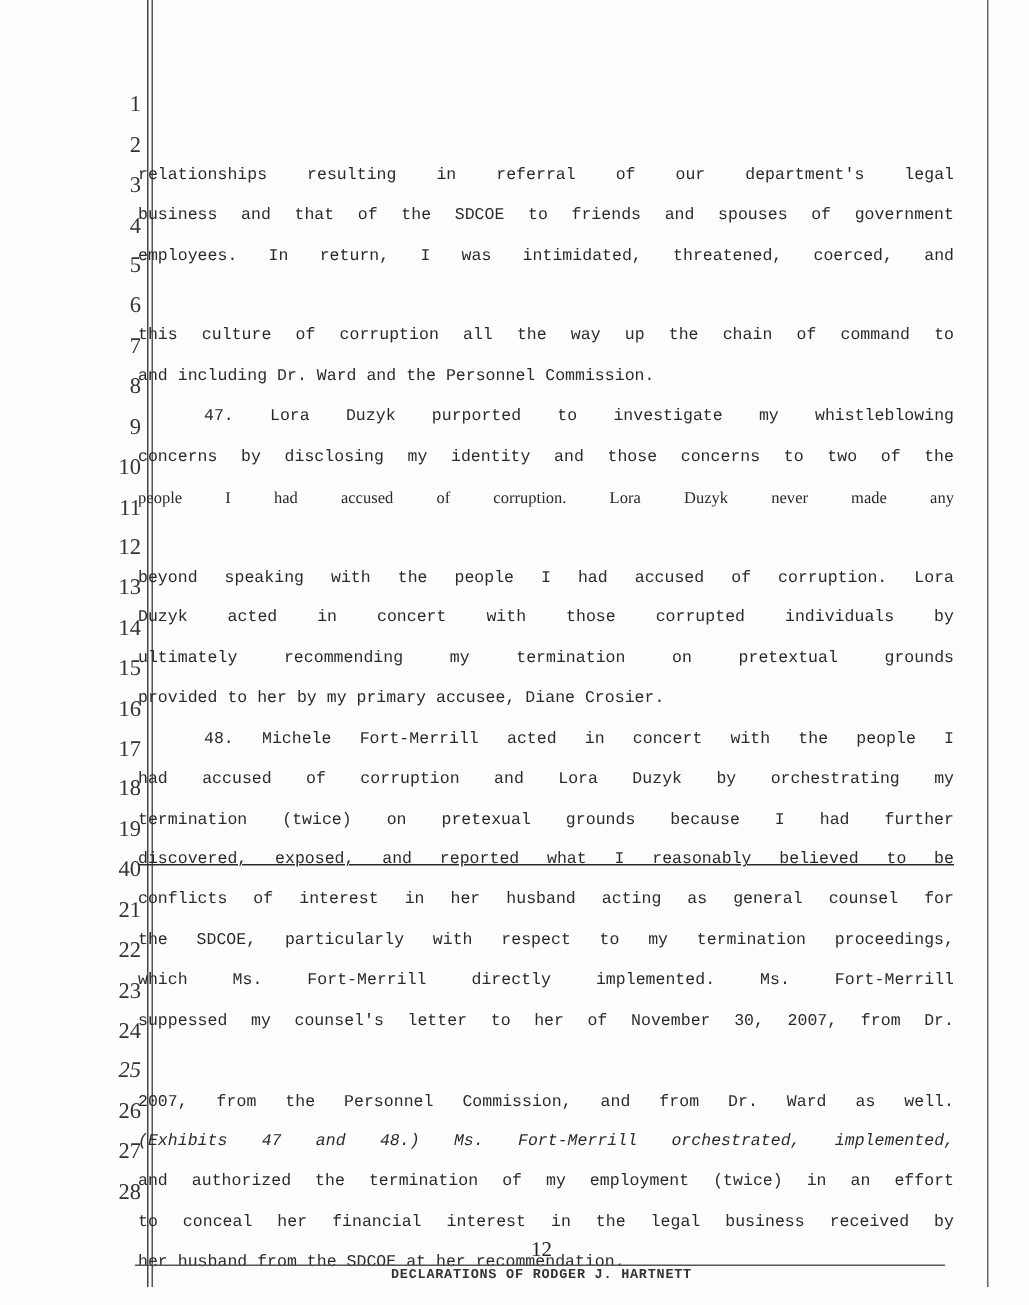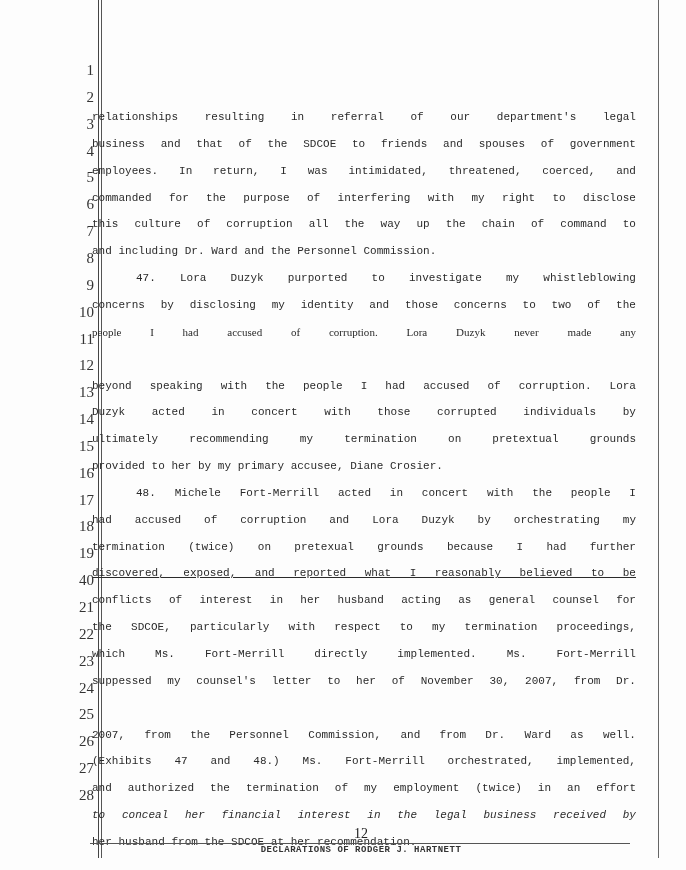--- a/index.html
+++ b/index.html
@@ -54,21 +54,20 @@
     <div class="line" style="top: 26.85px;">
       <span class="ln">2</span>
       <span class="txt" style="white-space: normal; height: 18px; overflow: hidden;">business and that of the SDCOE to friends and spouses of government</span>
     </div>
     <div class="line" style="top: 53.7px;">
       <span class="ln">3</span>
       <span class="txt" style="white-space: normal; height: 18px; overflow: hidden;">employees.  In return, I was intimidated, threatened, coerced, and</span>
     </div>
     <div class="line" style="top: 80.55px;">
       <span class="ln">4</span>
-      <span class="txt" style="white-space: normal; height: 18px; overflow: hidden;">commanded for the purpose of interfering with my right to disclose</span>
     </div>
     <div class="line" style="top: 107.4px;">
       <span class="ln">5</span>
       <span class="txt" style="white-space: normal; height: 18px; overflow: hidden;">this culture of corruption all the way up the chain of command to</span>
     </div>
     <div class="line" style="top: 134.25px;">
       <span class="ln">6</span>
       <span class="txt last">and including Dr. Ward and the Personnel Commission.</span>
     </div>
     <div class="line" style="top: 161.1px;">
@@ -134,31 +133,31 @@
       <span class="ln">22</span>
       <span class="txt" style="white-space: normal; height: 18px; overflow: hidden;">suppessed my counsel's letter to her of November 30, 2007, from Dr.</span>
     </div>
     <div class="line" style="top: 590.7px;">
       <span class="ln">23</span>
     </div>
     <div class="line" style="top: 617.55px;">
       <span class="ln">24</span>
       <span class="txt" style="white-space: normal; height: 18px; overflow: hidden;">2007, from the Personnel Commission, and from Dr. Ward as well.</span>
     </div>
-    <div class="line" style="top: 644.4px;">
+    <div class="line" style="top: 644.4px; font-style: italic;">
       <span class="ln">25</span>
       <span class="txt" style="white-space: normal; height: 18px; overflow: hidden;">(Exhibits 47 and 48.)  Ms. Fort-Merrill orchestrated, implemented,</span>
     </div>
     <div class="line" style="top: 671.25px;">
       <span class="ln">26</span>
       <span class="txt" style="white-space: normal; height: 18px; overflow: hidden;">and authorized the termination of my employment (twice) in an effort</span>
     </div>
     <div class="line" style="top: 698.1px;">
       <span class="ln">27</span>
-      <span class="txt" style="white-space: normal; height: 18px; overflow: hidden; font-style: italic;">to conceal her financial interest in the legal business received by</span>
+      <span class="txt" style="white-space: normal; height: 18px; overflow: hidden;">to conceal her financial interest in the legal business received by</span>
     </div>
     <div class="line" style="top: 724.95px;">
       <span class="ln">28</span>
       <span class="txt last">her husband from the SDCOE at her recommendation.</span>
     </div>
   </div>
 
 <div class="pagenum">12</div>
 <div class="footer-rule"></div>
 <div class="footer-text">DECLARATIONS OF RODGER J. HARTNETT</div>

